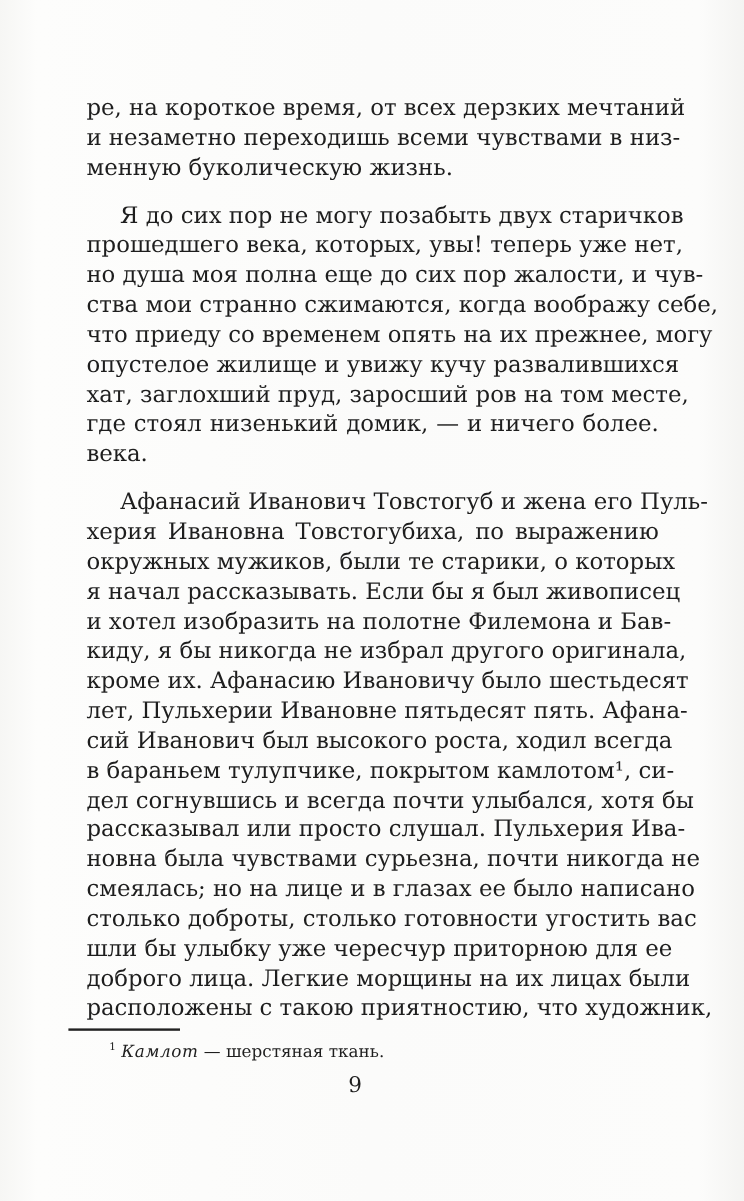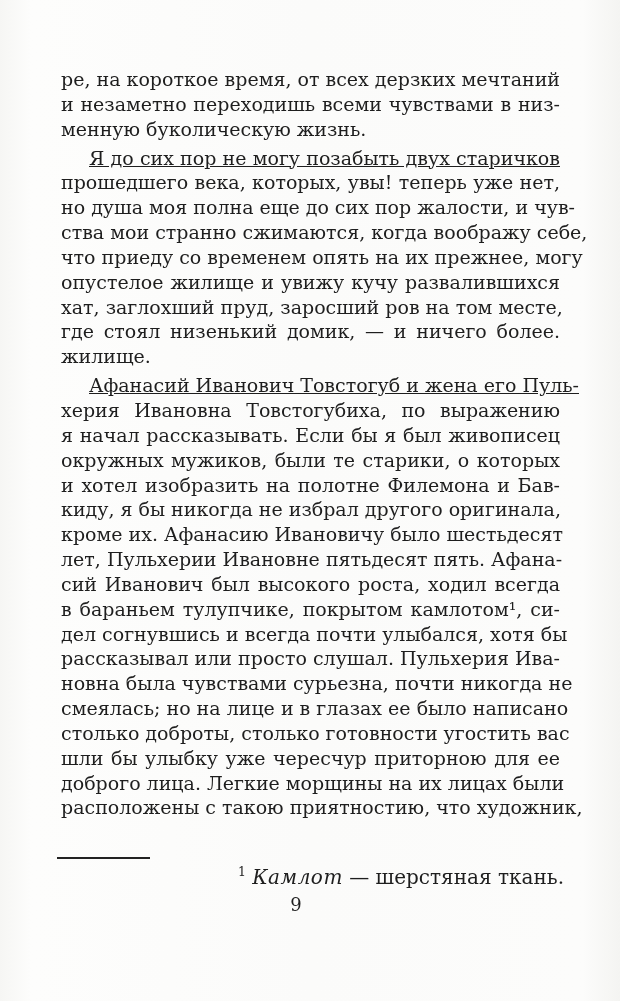--- a/index.html
+++ b/index.html
@@ -17,51 +17,49 @@
     width:620px;height:1001px;
     background:linear-gradient(90deg,#f6f6f4 0%,#fdfdfc 5%,var(--paper) 50%,#fcfcfb 94%,#f4f4f2 100%);
     color:var(--ink);
     overflow:hidden;
   }
   .text-block{
     position:absolute;
     left:57px;top:63px;width:507px;
   }
   .para{
-    margin:4px;
+    margin:15px;
     font-size:19px;
     line-height:24.85px;
     color:var(--ink);
   }
   .line{
     display:block;
     text-align:justify;
     text-align-last:justify;
     white-space:nowrap;
   }
   .line.last{
     text-align-last:left;
   }
   .para.indent .line:first-child{
     text-indent:28px;
-    text-decoration:underline;
   }
   .footnote-sep{
     position:absolute;
     left:57px;top:857px;
     width:93px;height:0;
     border-top:2px solid #222;
   }
   .footnote{
     position:absolute;
     left:57px;top:866px;width:507px;
-    font-size:20px;
+    font-size:14px;
     line-height:22px;
     color:var(--ink);
-    text-align:right;
   }
   .footnote-inner{
     text-indent:34px;
   }
   .footnote sup{
     font-size:0.62em;
     line-height:0;
     vertical-align:super;
   }
   .footnote em{
@@ -91,28 +89,28 @@
 
     <p class="para indent">
       <span class="line">Я до сих пор не могу позабыть двух старичков</span>
       <span class="line">прошедшего века, которых, увы! теперь уже нет,</span>
       <span class="line">но душа моя полна еще до сих пор жалости, и чув-</span>
       <span class="line">ства мои странно сжимаются, когда воображу себе,</span>
       <span class="line">что приеду со временем опять на их прежнее, могу</span>
       <span class="line">опустелое жилище и увижу кучу развалившихся</span>
       <span class="line">хат, заглохший пруд, заросший ров на том месте,</span>
       <span class="line">где стоял низенький домик, — и ничего более.</span>
-      <span class="line last">жилище.</span>
+      <span class="line last">века.</span>
     </p>
 
     <p class="para indent">
       <span class="line">Афанасий Иванович Товстогуб и жена его Пуль-</span>
       <span class="line">херия Ивановна Товстогубиха, по выражению</span>
+      <span class="line">окружных мужиков, были те старики, о которых</span>
       <span class="line">я начал рассказывать. Если бы я был живописец</span>
-      <span class="line">окружных мужиков, были те старики, о которых</span>
       <span class="line">и хотел изобразить на полотне Филемона и Бав-</span>
       <span class="line">киду, я бы никогда не избрал другого оригинала,</span>
       <span class="line">кроме их. Афанасию Ивановичу было шестьдесят</span>
       <span class="line">лет, Пульхерии Ивановне пятьдесят пять. Афана-</span>
       <span class="line">сий Иванович был высокого роста, ходил всегда</span>
       <span class="line">в бараньем тулупчике, покрытом камлотом¹, си-</span>
       <span class="line">дел согнувшись и всегда почти улыбался, хотя бы</span>
       <span class="line">рассказывал или просто слушал. Пульхерия Ива-</span>
       <span class="line">новна была чувствами сурьезна, почти никогда не</span>
       <span class="line">смеялась; но на лице и в глазах ее было написано</span>

